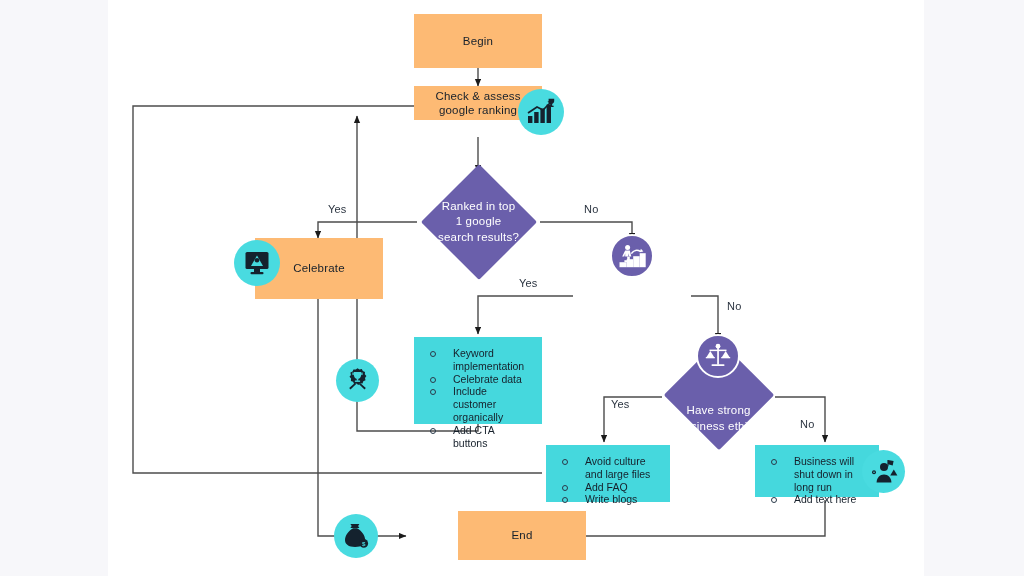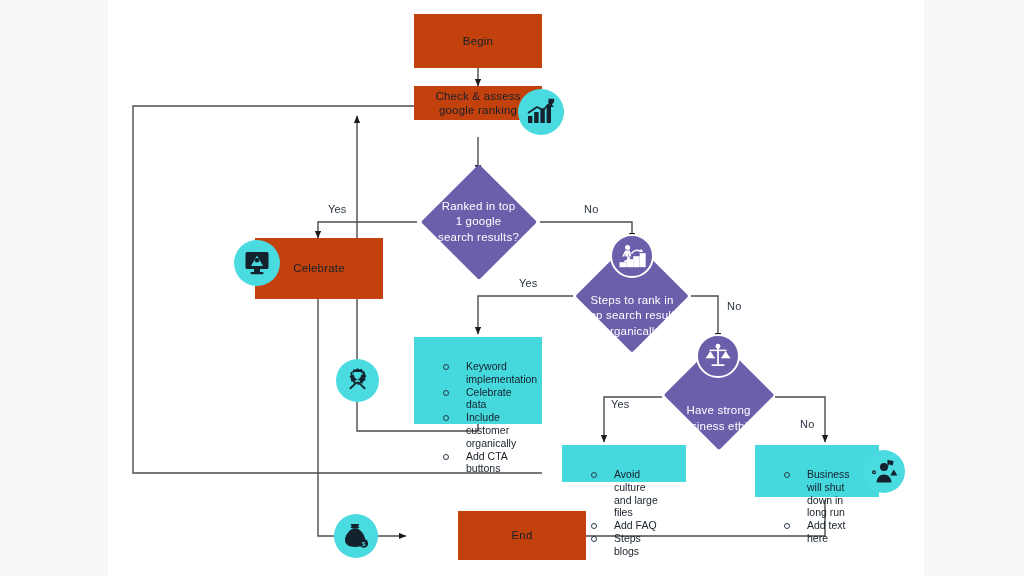--- a/index.html
+++ b/index.html
@@ -8,32 +8,32 @@
     background:#f7f7fa;
     font-family:"Liberation Sans", sans-serif;
     overflow:hidden;
   }
   #stage{position:relative;width:1024px;height:576px;background:#f7f7fa;}
   .canvas{position:absolute;left:108px;top:0;width:816px;height:576px;background:#ffffff;}
   svg.wires{position:absolute;left:0;top:0;width:1024px;height:576px;pointer-events:none;}
 
   .node{position:absolute;box-sizing:border-box;display:flex;align-items:center;justify-content:center;
         text-align:center;color:#1d2430;line-height:1.25;}
-  .rect{background:#c2410c;justify-content:center;}
+  .rect{background:#fdba74;justify-content:center;}
   .rect .label{font-size:11.5px;color:#16202b;letter-spacing:.2px;}
 
   .diamond{position:absolute;}
   .diamond .shape{position:absolute;left:0;top:0;width:100%;height:100%;
       background:#6a5fab;transform:rotate(45deg);}
   .diamond .dtext{position:absolute;left:0;top:0;width:100%;height:100%;
       display:flex;align-items:center;justify-content:center;text-align:center;
       color:#ffffff;font-size:11.5px;line-height:1.35;letter-spacing:.2px;}
 
   .bullets{position:absolute;box-sizing:border-box;background:#45d8dd;padding:7px 8px 7px 10px;}
-  .bullets ul{margin:16px;padding:0;list-style:none;}
+  .bullets ul{margin:3px;padding:0;list-style:none;}
   .bullets li{position:relative;padding-left:26px;font-size:10.5px;line-height:12.8px;color:#16202b;}
   .bullets li::before{content:"";position:absolute;left:3px;top:4px;width:4px;height:4px;
       border:1px solid #2a3a4a;border-radius:50%;background:transparent;}
 
   .badge{position:absolute;border-radius:50%;display:flex;align-items:center;justify-content:center;}
   .badge.cyan{background:#49dbe0;}
   .badge.purple{background:#6a5fab;}
   .badge svg{display:block;}
 
   .edgelabel{position:absolute;font-size:11px;color:#2b3440;letter-spacing:.2px;}
@@ -119,26 +119,20 @@
       <g fill="#14222e">
         <rect x="2.5" y="3" width="23" height="17" rx="1.6"></rect>
         <rect x="11" y="20" width="6" height="3"></rect>
         <rect x="7.5" y="23" width="13" height="2.2" rx="1"></rect>
       </g>
       <path d="M14 6.5 L20 17 L8 17 Z" fill="#45d8dd"></path>
       <circle cx="14" cy="11.2" r="2.3" fill="#14222e"></circle>
     </svg>
   </div>
 
-  <div class="diamond" style="left:573px;top:240px;width:118px;height:112px;">
-    <div class="shape" style="width:80px;height:80px;left:19px;top:16px;border-radius:2px;"></div>
-    <div class="dtext" style="white-space:pre-line;padding-top:20px;">Steps to rank in
-Top search results
-organically</div>
-  </div>
   <div class="badge purple" style="left:610px;top:234px;width:44px;height:44px;border:2px solid #ffffff;box-sizing:border-box;">
     <svg width="27" height="24" viewBox="0 0 27 24">
       <g fill="#ffffff">
         <circle cx="8.6" cy="3.4" r="2.5"></circle>
         <path d="M6.2 6.6 h4.6 l1.5 5.8 h-2.1 l-0.9 -3.1 v3.3 h-3.1 v-3.3 l-0.9 3.1 h-2.1 z"></path>
         <path d="M8.2 12.6 h2.6 v4.0 h-2.6 z"></path>
         <path d="M5.4 16.2 h3.0 v2.0 h-3.0 z"></path>
         <path d="M0.5 18.2 h7.2 v5.0 h-7.2 z"></path>
         <path d="M7.7 15.2 h6.5 v8.0 h-6.5 z"></path>
         <path d="M14.2 12.2 h6.5 v11.0 h-6.5 z"></path>
@@ -193,25 +187,25 @@
         <path d="M8.4 5.4 h1.4 v2.0 c0 1.0 -1.4 1.0 -1.4 0 z"></path>
         <path d="M17.2 5.4 h1.4 v2.0 c0 1.0 -1.4 1.0 -1.4 0 z"></path>
       </g>
       <g fill="#14222e">
         <path d="M12.2 17.0 L6.5 22.4 L5.2 21.0 L10.8 15.9 Z"></path>
         <path d="M14.8 17.0 L20.5 22.4 L21.8 21.0 L16.2 15.9 Z"></path>
       </g>
     </svg>
   </div>
 
-  <div class="bullets" style="left:562px;top:445px;width:124px;height:37px;">
+  <div class="bullets" style="left:546px;top:445px;width:124px;height:57px;">
     <ul>
       <li>Avoid culture and large files</li>
       <li>Add FAQ</li>
-      <li>Steps blogs</li>
+      <li>Write blogs</li>
     </ul>
   </div>
 
   <div class="bullets" style="left:755px;top:445px;width:124px;height:52px;">
     <ul>
       <li>Business will shut down in long run</li>
       <li>Add text here</li>
     </ul>
   </div>
   <div class="badge cyan" style="left:862px;top:450px;width:43px;height:43px;">

